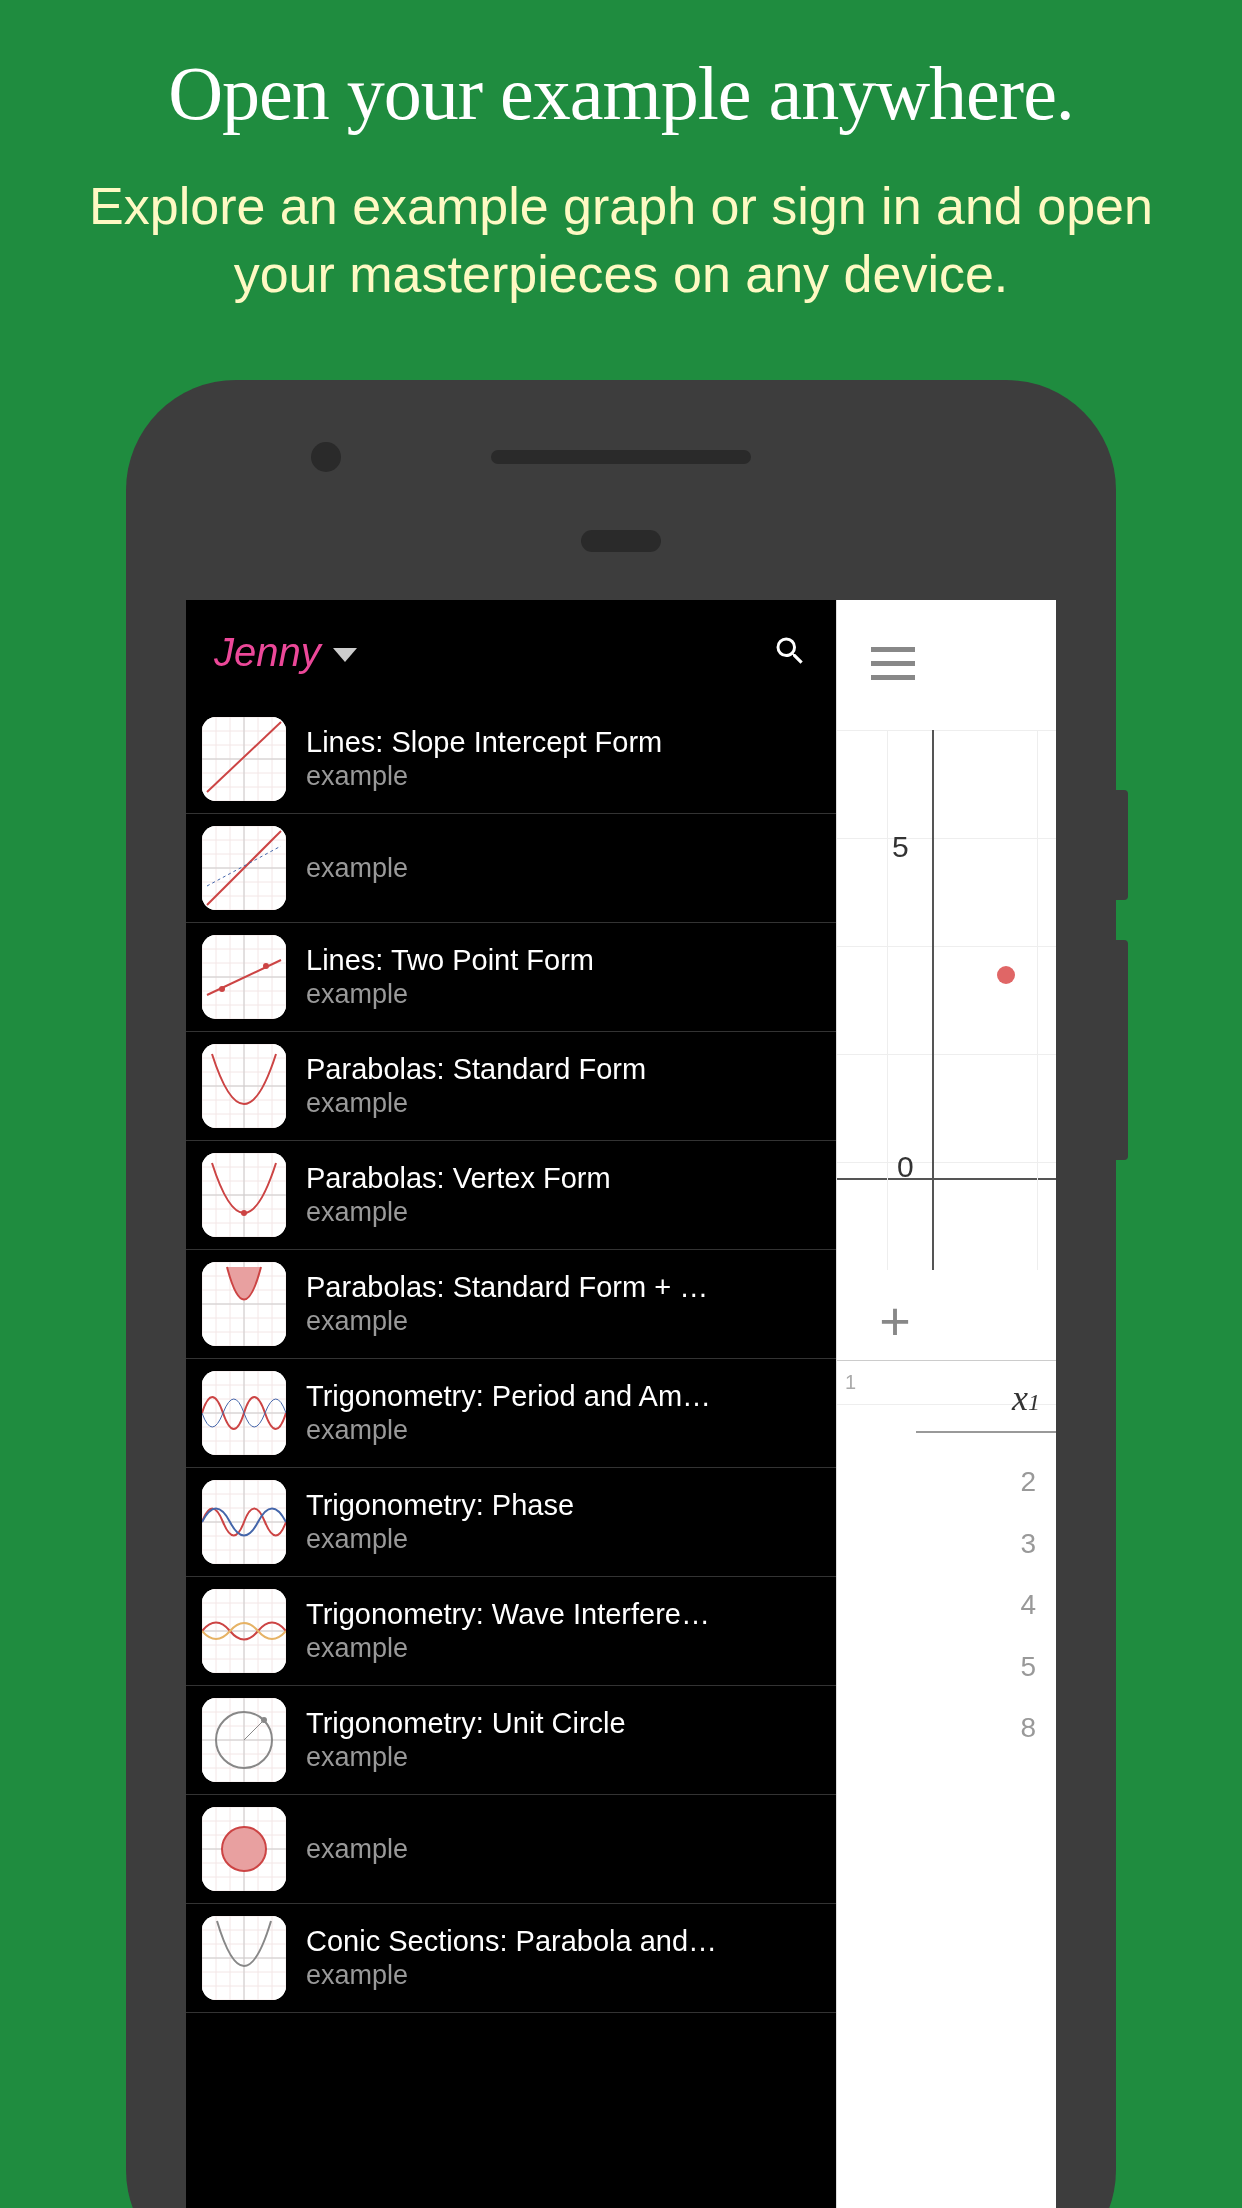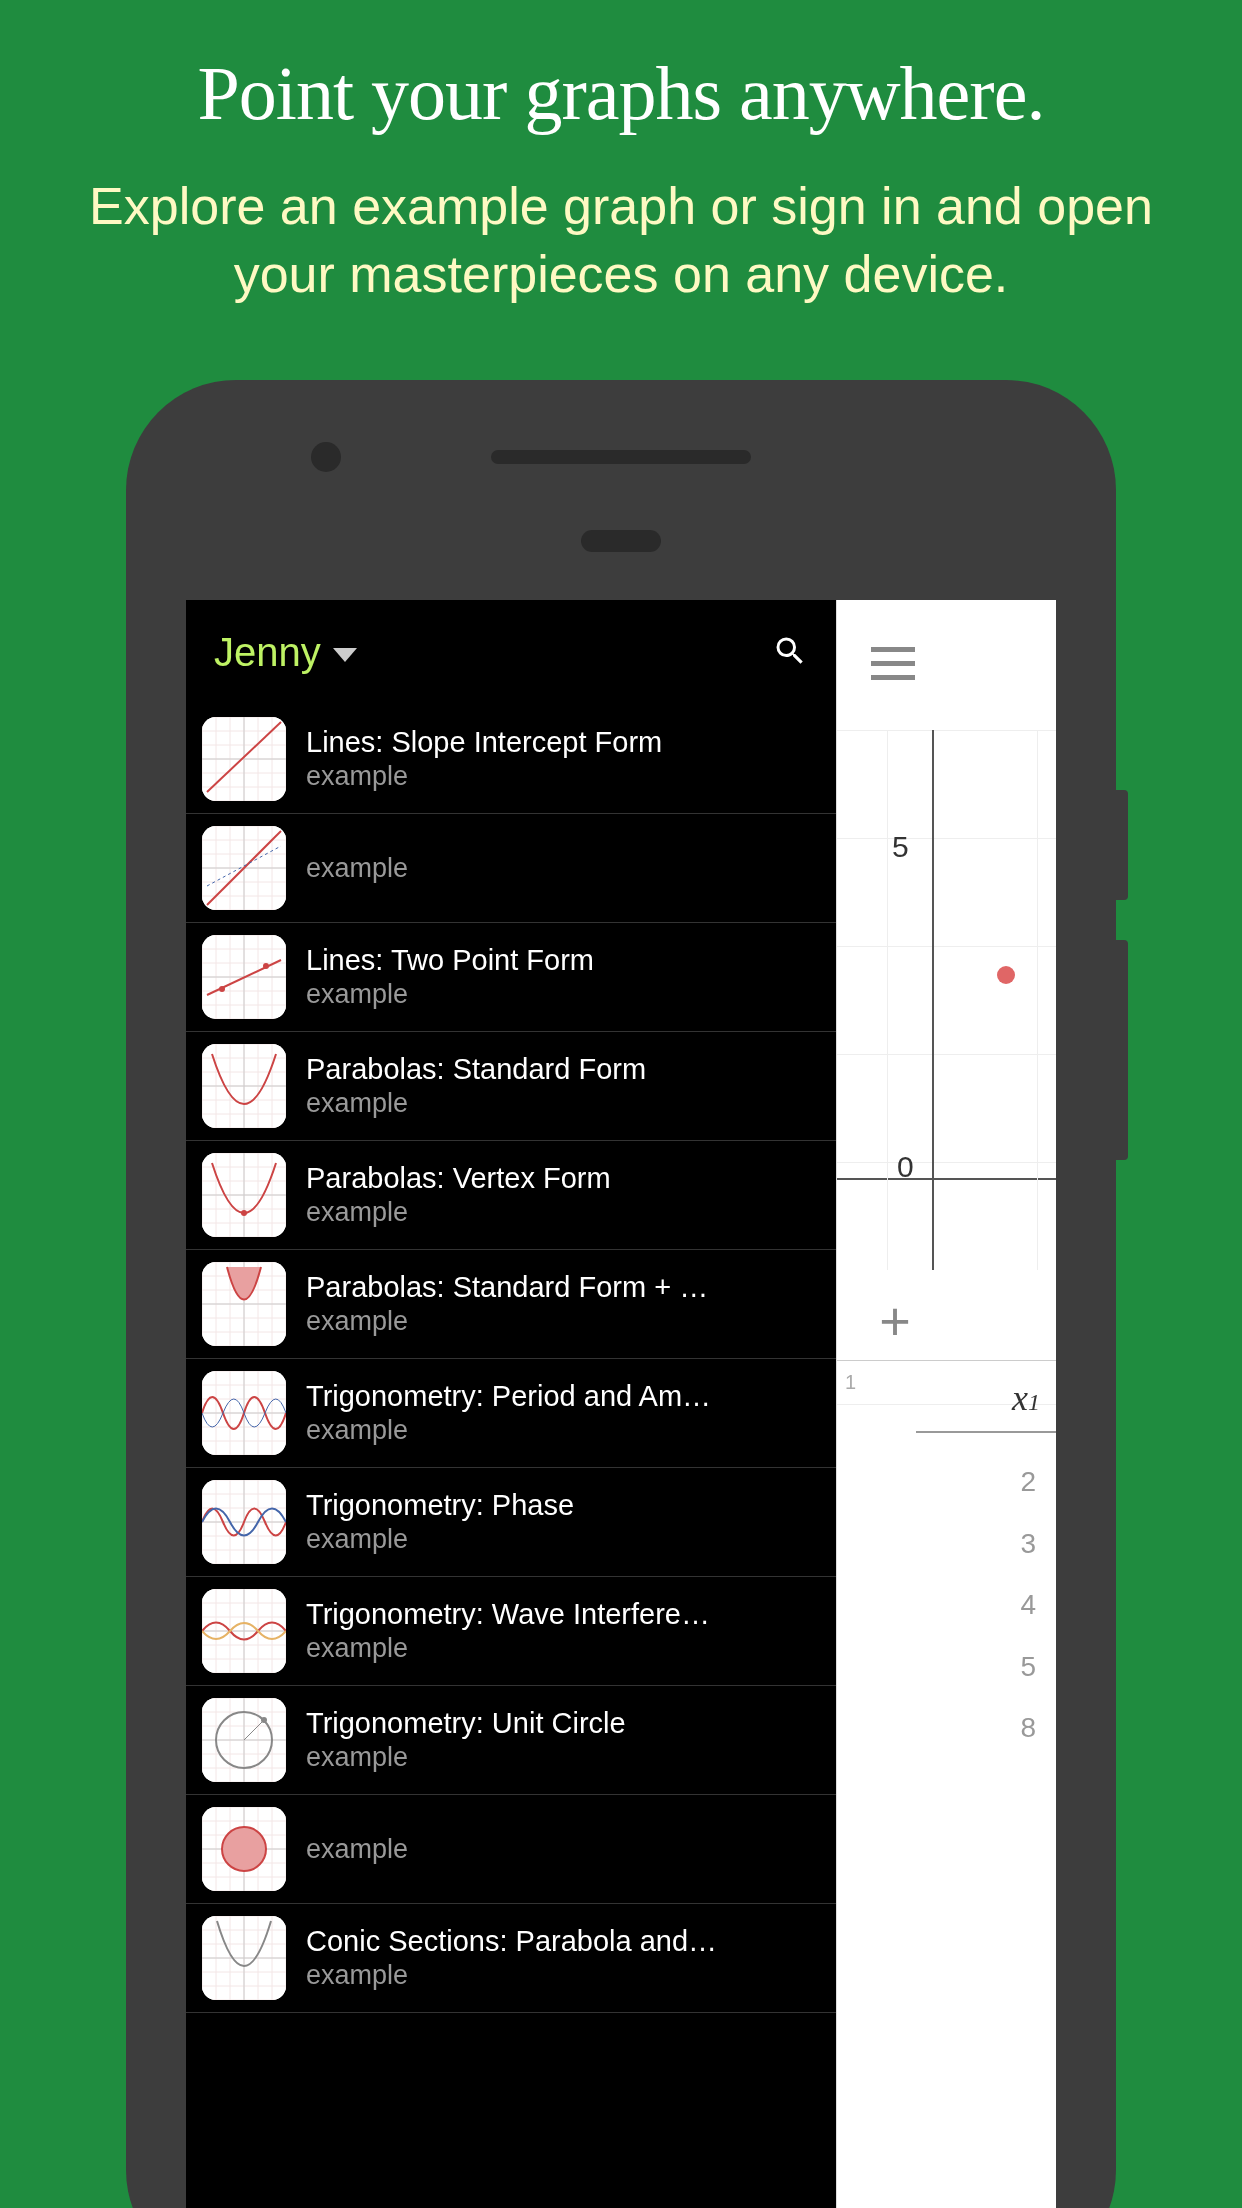--- a/index.html
+++ b/index.html
@@ -104,24 +104,25 @@
   height: 105px;
   display: flex;
   align-items: center;
   padding: 0 28px;
   justify-content: space-between;
 }
 .user-drop {
   display: flex;
   align-items: center;
   gap: 12px;
-  color: #bef264;
+  color: #ec4899;
   font-size: 40px;
   font-weight: 500;
   cursor: pointer;
+  font-style: italic;
 }
 .chevron {
   width: 0;
   height: 0;
   border-left: 12px solid transparent;
   border-right: 12px solid transparent;
   border-top: 14px solid #ccc;
   margin-top: 4px;
 }
 .search-icon svg { width: 36px; height: 36px; fill: #fff; }
@@ -271,21 +272,21 @@
   top: 90px;
   color: #999;
   font-size: 28px;
   text-align: right;
   line-height: 2.2;
 }
 </style>
 </head>
 <body>
 
-<div class="headline">Point your graphs anywhere.</div>
+<div class="headline">Open your example anywhere.</div>
 <div class="subhead">Explore an example graph or sign in and open your masterpieces on any device.</div>
 
 <div class="phone">
   <div class="speaker"></div>
   <div class="camera"></div>
   <div class="pill"></div>
   <div class="side-btn1"></div>
   <div class="side-btn2"></div>
 
   <div class="screen">

